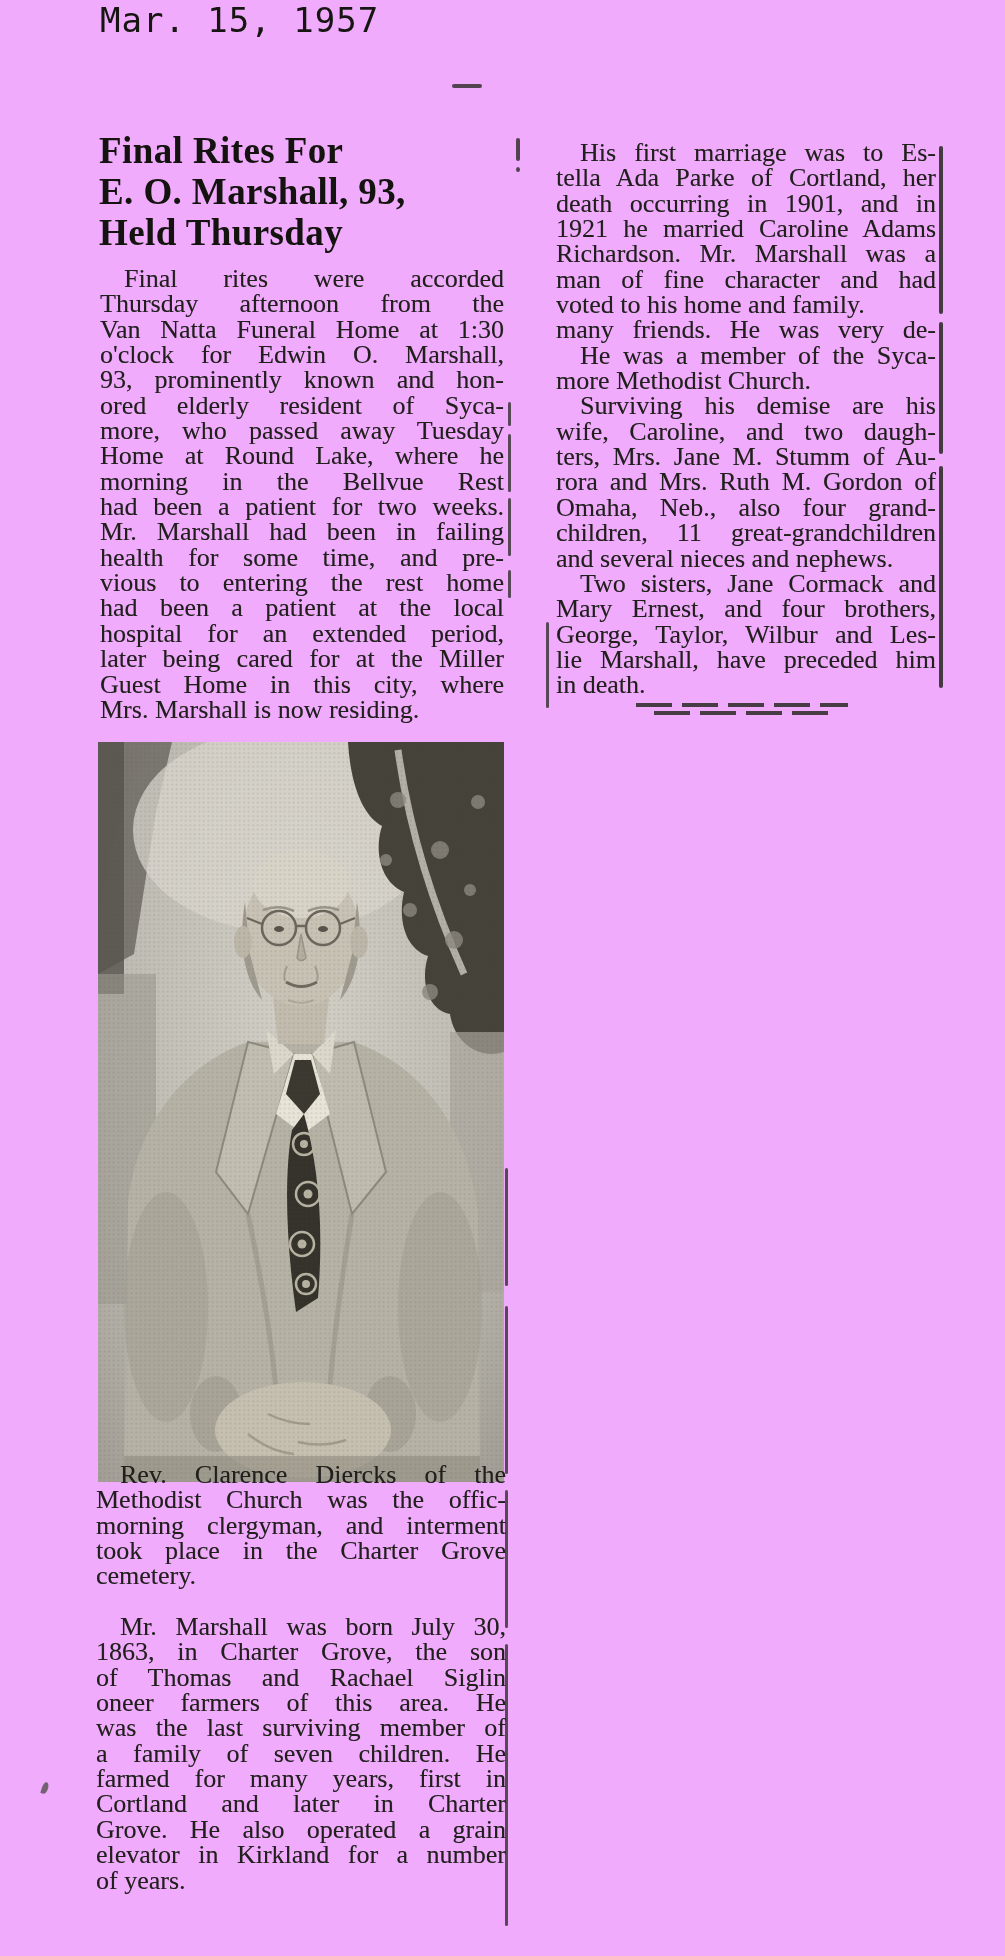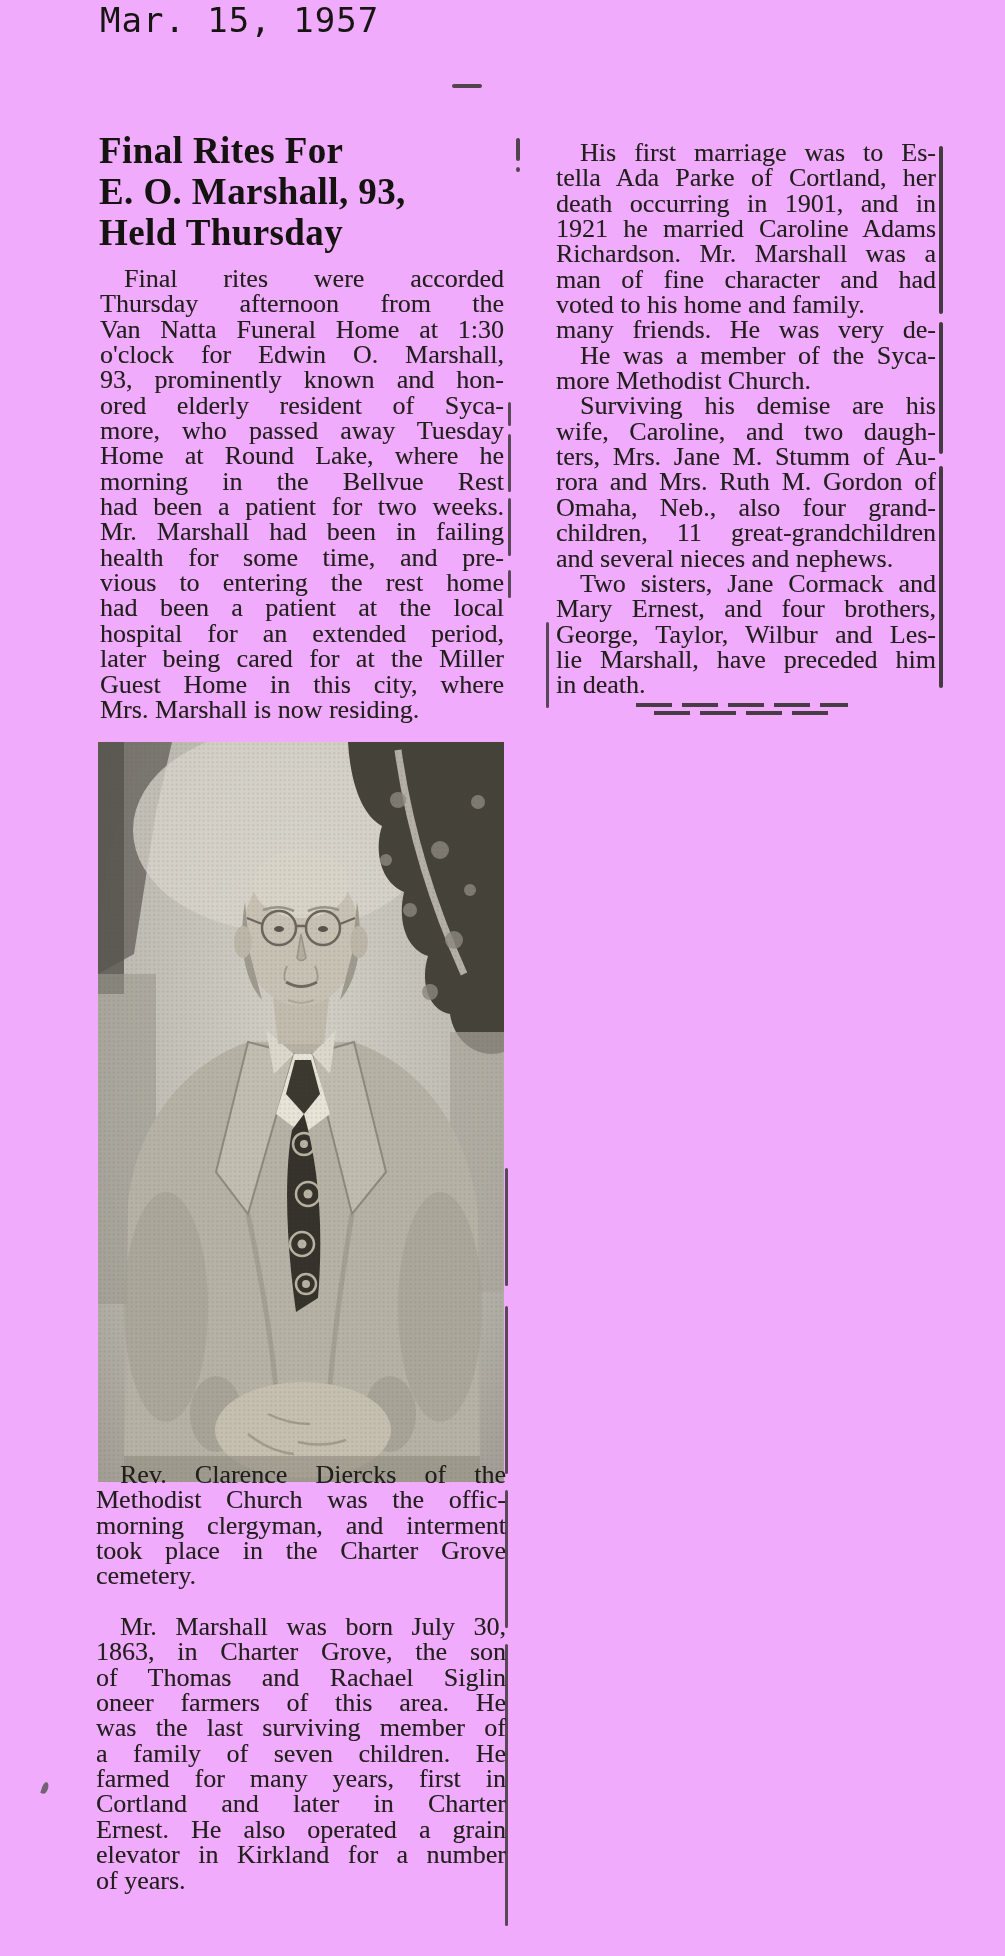--- a/index.html
+++ b/index.html
@@ -256,21 +256,21 @@
       </div>
       <div class="para">
         <div class="tline tline-first">Mr. Marshall was born July 30,</div>
         <div class="tline">1863, in Charter Grove, the son</div>
         <div class="tline">of Thomas and Rachael Siglin</div>
         <div class="tline">oneer farmers of this area. He</div>
         <div class="tline">was the last surviving member of</div>
         <div class="tline">a family of seven children. He</div>
         <div class="tline">farmed for many years, first in</div>
         <div class="tline">Cortland and later in Charter</div>
-        <div class="tline">Ernest. He also operated a grain</div>
+        <div class="tline">Grove. He also operated a grain</div>
         <div class="tline">elevator in Kirkland for a number</div>
         <div class="tline tline-last">of years.</div>
       </div>
     </div>
 
   <div class="vrule" style="left:939px; top:146px; height:168px;"></div>
   <div class="vrule" style="left:939px; top:322px; height:132px;"></div>
   <div class="vrule" style="left:939px; top:466px; height:222px;"></div>
 
   <div class="vrule vrule-thin" style="left:508px; top:402px; height:24px;"></div>

